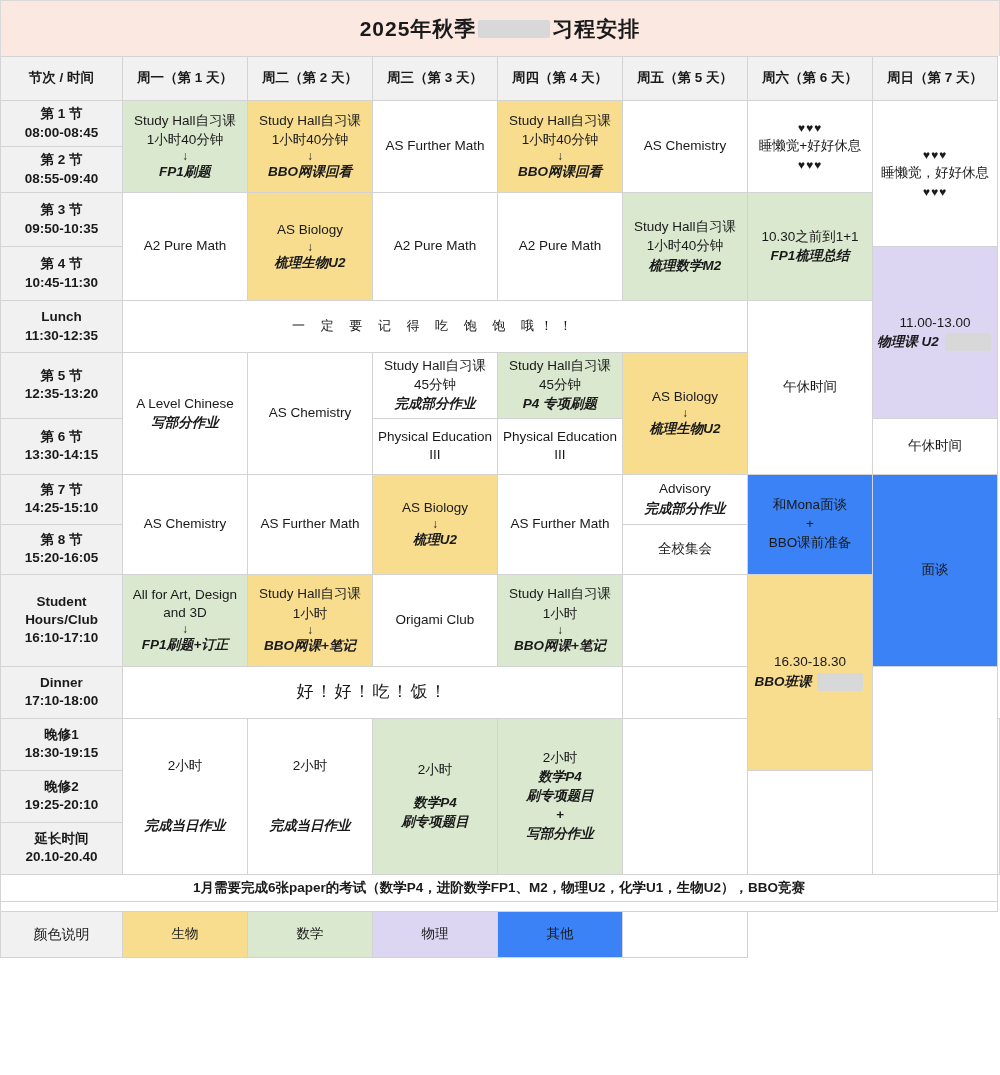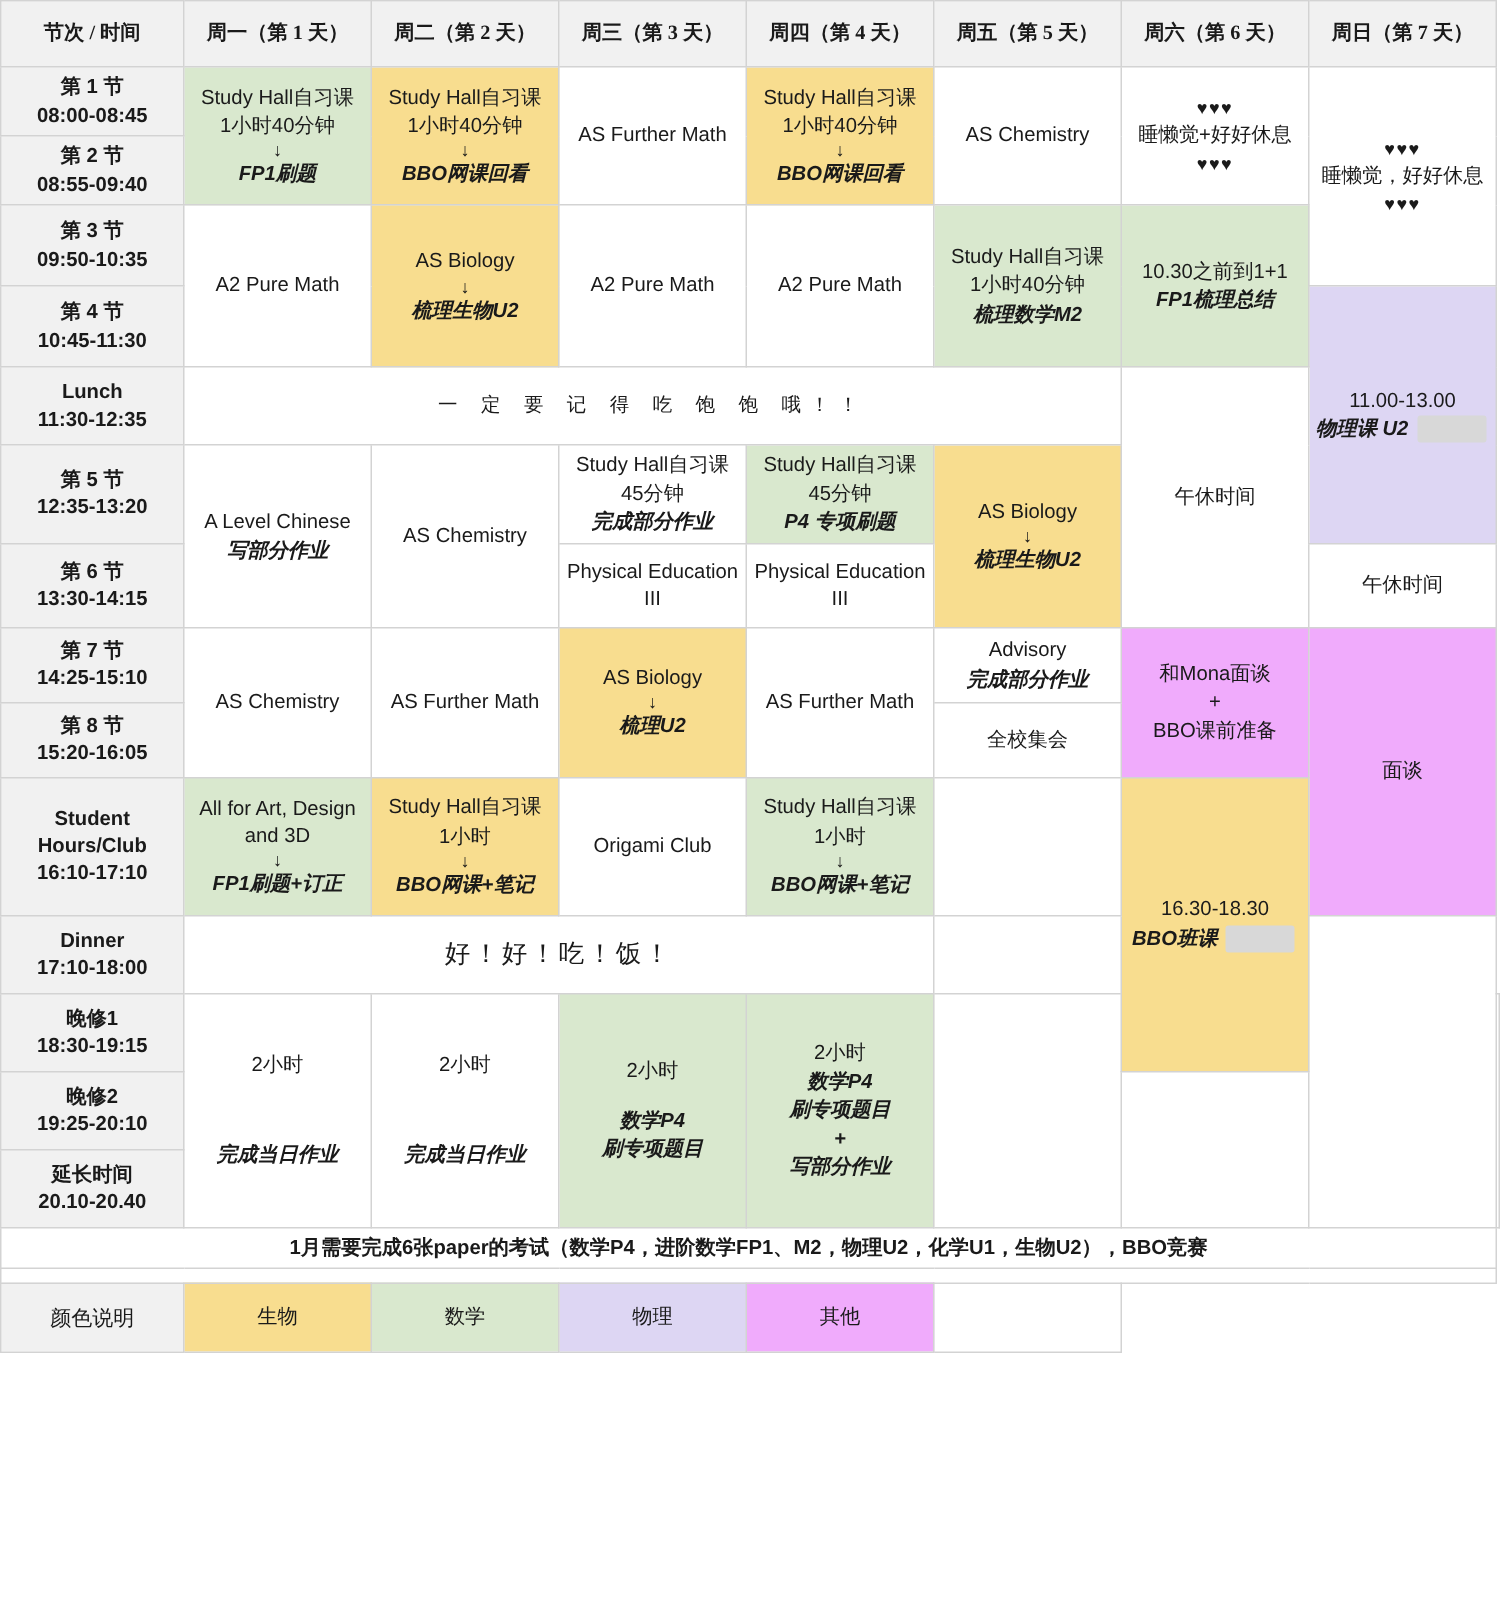--- a/index.html
+++ b/index.html
@@ -59,50 +59,56 @@
     box-sizing:border-box;
   }
   col.c0{width:122px;}
   col.cd{width:125px;}
 
   thead th{
     background:#f1f1f1;
     font-weight:bold;
     font-size:13.5px;
     height:44px;
-    font-family:Liberation Serif, serif;
   }
   td.rowhead{
     background:#f1f1f1;
     font-weight:bold;
     font-size:13px;
     line-height:1.45;
   }
   td.plain{background:#ffffff;}
   .green{background:#d9e8ce;}
   .yellow{background:#f8dd8f;}
   .purple{background:#ddd6f3;}
-  .pink{background:#f0abfc;}
+  .pink{background:#3b82f6;}
 
   .cell{display:flex;flex-direction:column;align-items:center;justify-content:center;gap:1px;}
   .b{font-weight:bold;font-style:italic;}
   .arrow{font-size:12px;line-height:1;}
   .hearts{letter-spacing:1px;font-size:12px;}
   .lunch-text{font-size:13px;letter-spacing:6px;}
   .dinner-text{font-size:17px;letter-spacing:2px;margin-top:21px;}
   .note-row td{font-size:14.5px;font-weight:bold;padding:12px 6px;}
   .legend td{height:46px;font-size:15px;font-weight:normal;}
   .legend td.lbl{background:#f1f1f1;font-size:14px;}
   .spacer-row td{border:none;height:10px;background:#fff;}
 </style>
 </head>
 <body>
 
 <div class="sheet">
 
+  <div class="title-bar">
+    <div class="title-text">
+      <span>2025年秋季</span>
+      <span class="redacted w1"></span>
+      <span>习程安排</span>
+    </div>
+  </div>
 
   <table class="grid">
     <colgroup>
       <col class="c0">
         <col class="cd">
         <col class="cd">
         <col class="cd">
         <col class="cd">
         <col class="cd">
         <col class="cd">

